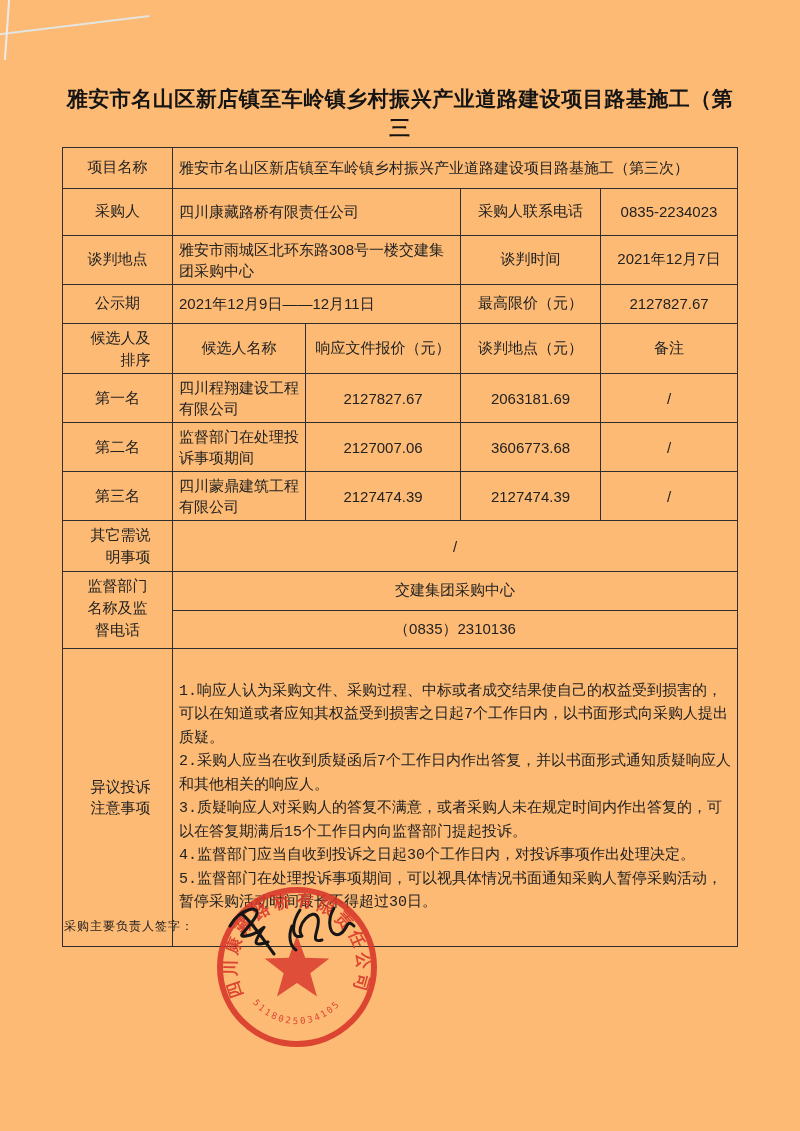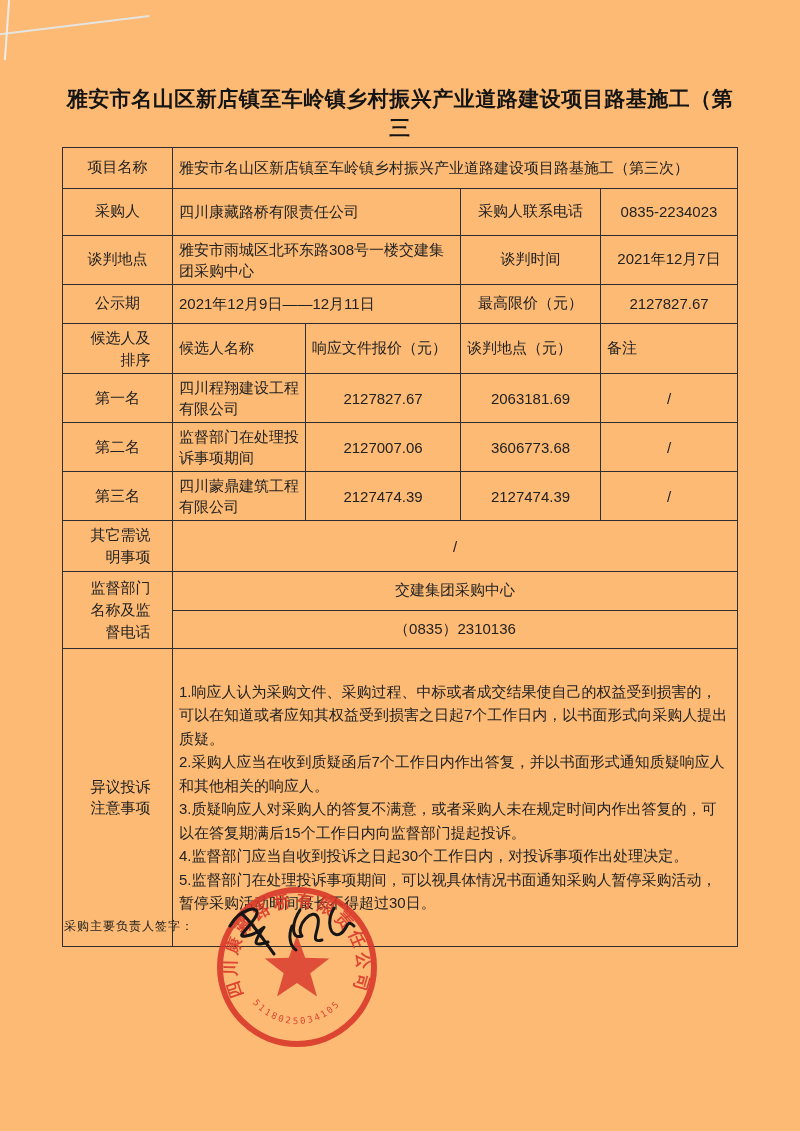--- a/index.html
+++ b/index.html
@@ -34,26 +34,26 @@
     font-size:15px;
   }
   table.main td{
     border:1.5px solid #2e2e2e;
     vertical-align:middle;
     padding:3px 6px;
     color:#222;
   }
   td.lbl{text-align:center;padding:3px 4px;}
   .lbl-narrow{display:block;width:4.4em;margin:0 auto;text-align:right;line-height:1.45;}
-  .lbl-narrow.center{}
+  .lbl-narrow.center{text-align:center;font-family:Liberation Mono, monospace;}
   td.val-left{text-align:left;line-height:1.4;}
   td.val-center{text-align:center;}
-  td.hdr{text-align:left;margin-left:6px;}
+  td.hdr{text-align:center;margin-left:6px;}
   td.notice-cell{padding:8px 10px;}
-  .notice-item{line-height:1.57;text-align:left;}
+  .notice-item{line-height:1.57;text-align:left;font-family:Liberation Mono, monospace;}
   .sign-row{
     position:absolute;left:64px;top:918px;
     font-size:12px;color:#1c1c1c;letter-spacing:1px;
   }
   .seal{position:absolute;left:204px;top:872px;width:190px;height:190px;}
   .sig{position:absolute;left:222px;top:896px;width:155px;height:70px;}
 </style>
 </head>
 <body>
 

